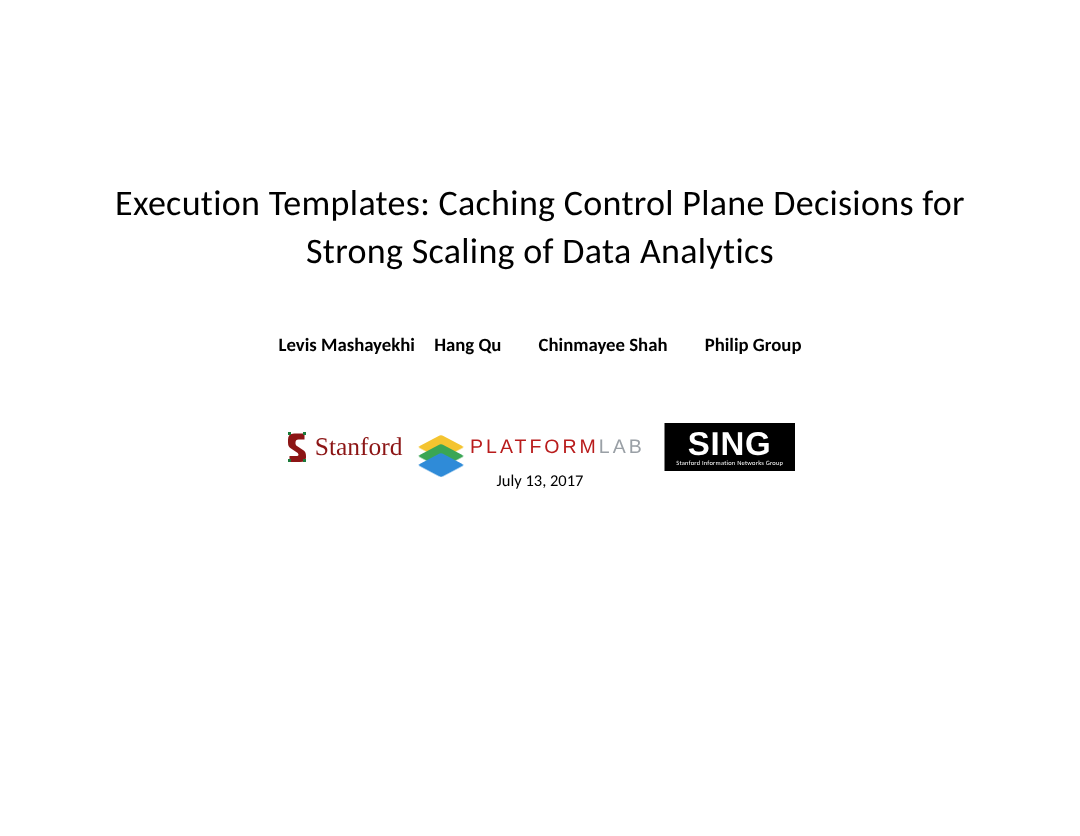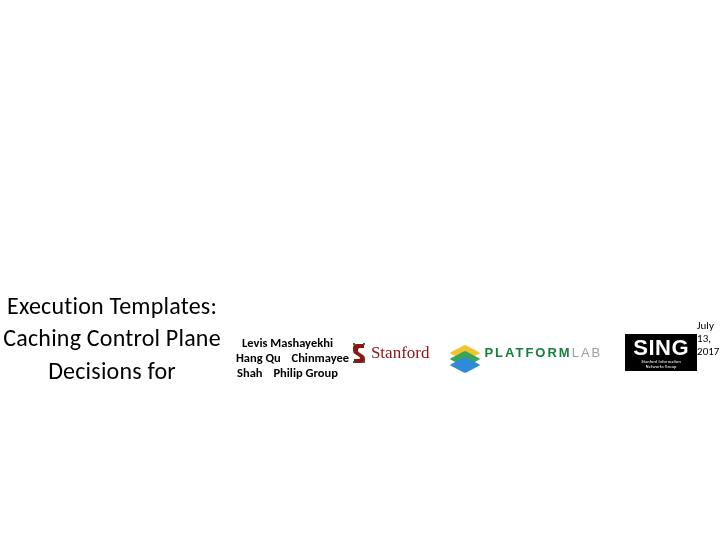--- a/index.html
+++ b/index.html
@@ -9,20 +9,21 @@
     height: 557px;
     background: #ffffff;
     font-family: Calibri, "Segoe UI", Arial, sans-serif;
     color: #000;
   }
   .slide {
     width: 720px;
     height: 557px;
     box-sizing: border-box;
     display: flex;
+    flex-direction: column;
     align-items: center;
     justify-content: flex-start;
     padding-top: 120px;
   }
   .title {
     font-size: 24px;
     font-weight: 400;
     text-align: center;
     line-height: 1.35;
     letter-spacing: 0.2px;
@@ -34,28 +35,28 @@
     text-align: center;
   }
   .authors .lead {
     font-weight: 700;
   }
   .authors .rest {
     font-weight: 700;
     margin-left: 10px;
   }
   .authors .rest + .rest {
-    margin-left: 8px;
+    margin-left: 22px;
   }
   .logos {
-    margin-top: 28px;
+    margin-top: 44px;
     display: flex;
     align-items: center;
     justify-content: center;
-    gap: 23px;
+    gap: 13px;
   }
   
   .stanford {
     display: flex;
     align-items: center;
     gap: 4px;
   }
   .stanford .s-mark {
     width: 16px;
     height: 24px;
@@ -95,22 +96,22 @@
   .plab-l2 { top: 8px;  background: #3aa655; }
   .plab-l3 { top: 14px; background: #2f8bd8; }
   .plab-text {
     font-family: "Helvetica Neue", Arial, sans-serif;
     font-size: 13px;
     letter-spacing: 2px;
     color: #9aa0a6;
     font-weight: 400;
   }
   .plab-text .bold {
-    color: #15803d;
-    font-weight: 700;
+    color: #b91c1c;
+    font-weight: 400;
   }
   
   .sing {
     background: #000;
     color: #fff;
     padding: 3px 8px 2px 8px;
     text-align: center;
     line-height: 1;
   }
   .sing .big {
@@ -132,20 +133,21 @@
     font-weight: 400;
   }
 </style>
 </head>
 <body>
 
 <div class="slide">
 
   <div class="title">
     <span>Execution Templates: Caching Control Plane Decisions for</span><br>
+    <span>Strong Scaling of Data Analytics</span>
   </div>
 
   <div class="authors">
     <span class="lead">Levis Mashayekhi</span>
     <span class="rest">Hang Qu</span>
     <span class="rest">Chinmayee Shah</span>
     <span class="rest">Philip Group</span>
   </div>
 
   <div class="logos">

